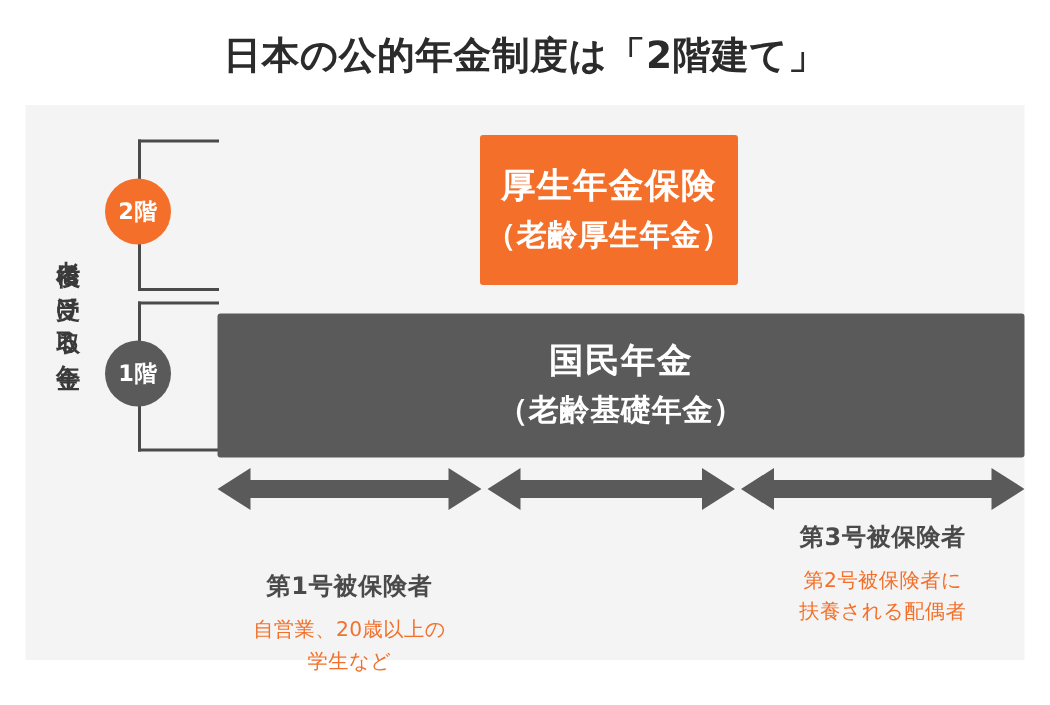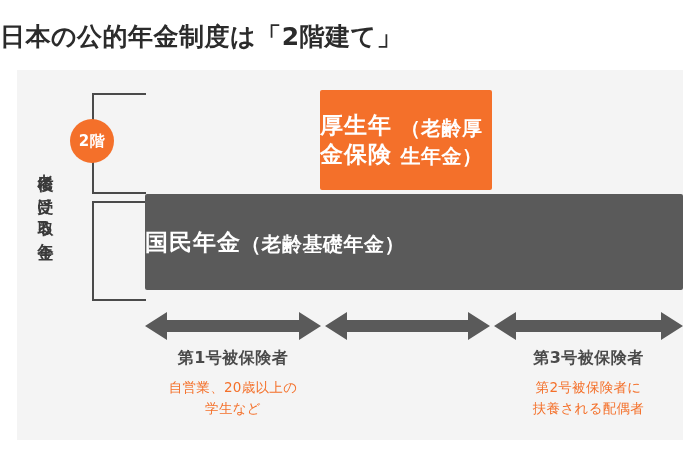--- a/index.html
+++ b/index.html
@@ -17,21 +17,21 @@
     background: #ffffff;
     overflow: hidden;
   }
 
   
   .title {
     position: absolute;
     left: 0;
     top: 20px;
     width: 700px;
-    text-align: left;
+    text-align: center;
     font-size: 25px;
     font-weight: bold;
     color: #2b2b2b;
     letter-spacing: 0.5px;
     white-space: nowrap;
   }
 
   
   .panel {
     position: absolute;
@@ -105,22 +105,23 @@
     left: 70px;
     top: 227px;
     background: #5a5a5a;
   }
 
   
   .tier-box {
     position: absolute;
     box-sizing: border-box;
     display: flex;
-    flex-direction: row;
+    flex-direction: column;
     align-items: center;
+    justify-content: center;
     color: #ffffff;
     border-radius: 2px;
   }
   .tier-box .main {
     font-size: 23px;
     font-weight: bold;
     letter-spacing: 1px;
     line-height: 1.25;
   }
   .tier-box .sub {
@@ -132,21 +133,21 @@
   }
   .box-kosei {
     left: 320px;
     top: 90px;
     width: 172px;
     height: 100px;
     background: #f4702a;
   }
   .box-kokumin {
     left: 145px;
-    top: 194px;
+    top: 209px;
     width: 538px;
     height: 96px;
     background: #5a5a5a;
   }
 
   
   .arrow-row {
     position: absolute;
     left: 145px;
     top: 311px;
@@ -175,39 +176,40 @@
     white-space: nowrap;
   }
   .cat .cat-desc {
     margin-top: 8px;
     font-size: 13.5px;
     font-weight: normal;
     color: #f4702a;
     line-height: 1.55;
     letter-spacing: 0.3px;
   }
-  .cat-1 { left: 145px; width: 176px; }
+  .cat-1 { left: 145px; width: 176px; margin-top: 33px; }
   .cat-2 { left: 325px; width: 165px; }
   .cat-3 { left: 494px; width: 189px; }
 </style>
 </head>
 <body>
 
 <div id="stage">
 
   <div class="title">日本の公的年金制度は「2階建て」</div>
 
   <div class="panel"></div>
 
   <div class="side-label">老後に受け取る年金</div>
 
   <div class="bracket bracket-upper"></div>
   <div class="bracket bracket-lower"></div>
 
   <div class="badge badge-2f">2階</div>
+  <div class="badge badge-1f">1階</div>
 
   <div class="tier-box box-kosei">
     <div class="main">厚生年金保険</div>
     <div class="sub">（老齢厚生年金）</div>
   </div>
 
   <div class="tier-box box-kokumin">
     <div class="main">国民年金</div>
     <div class="sub">（老齢基礎年金）</div>
   </div>

